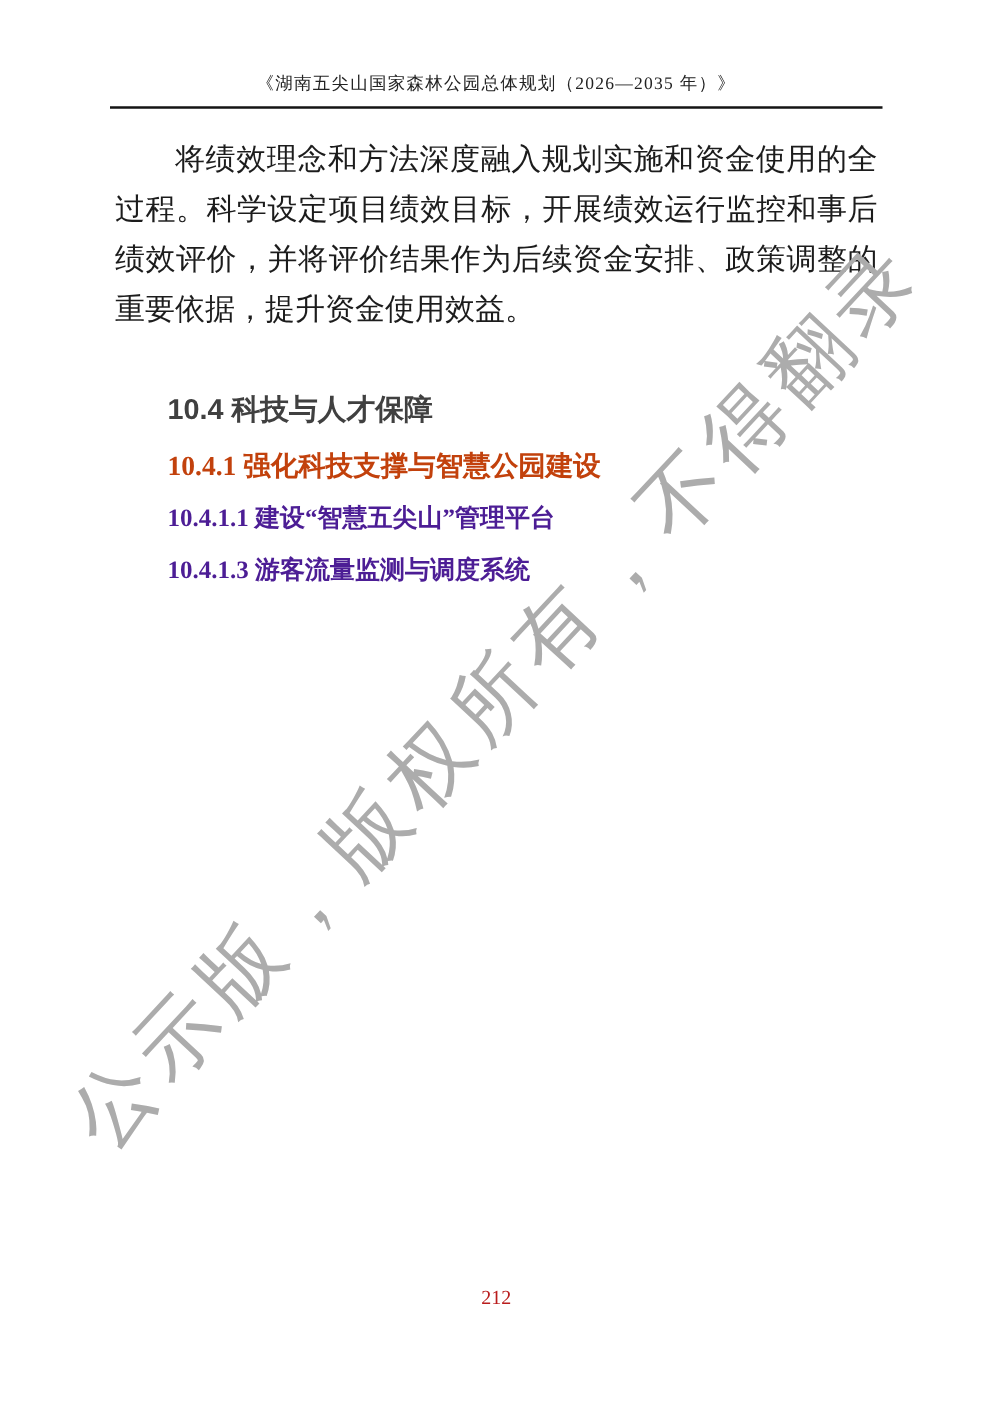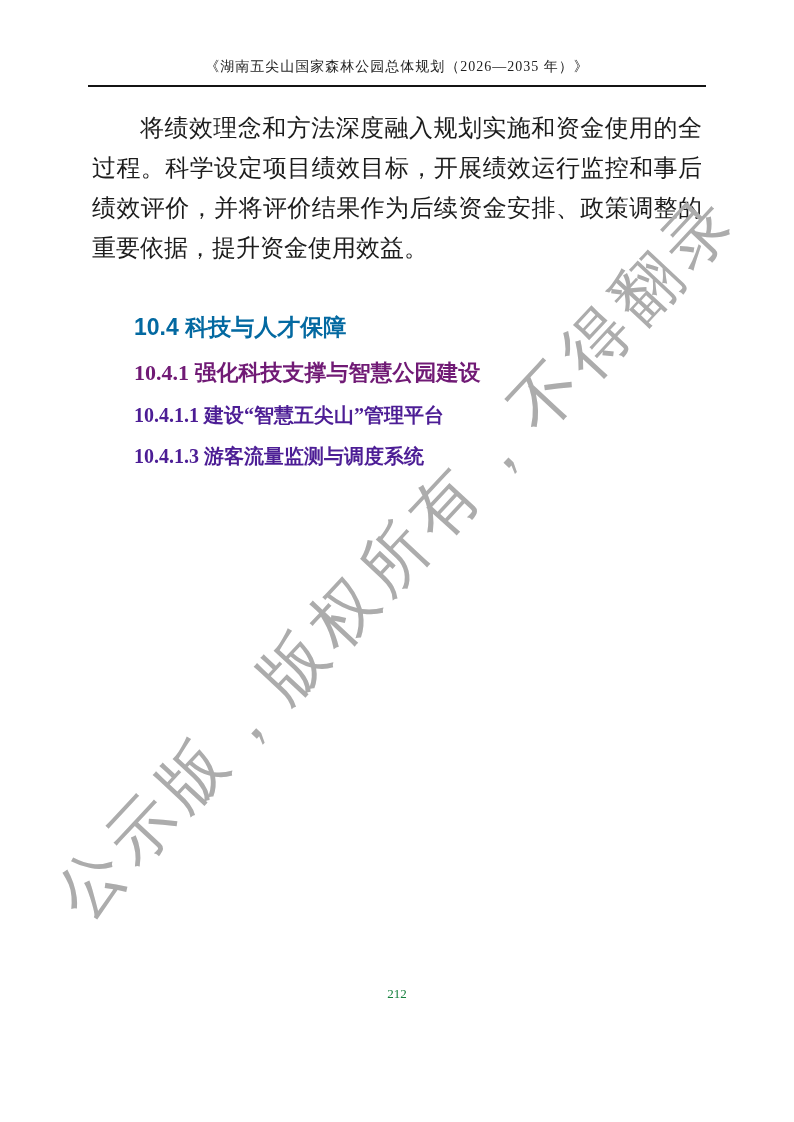--- a/index.html
+++ b/index.html
@@ -52,30 +52,30 @@
     color: #1c1c1c;
   }
   .content p.body.after-heading { margin-top: 8px; }
   h2.h-l1 {
     margin: 44px 0 0 0;
     padding: 0 0 0 42px;
     font-family: "Liberation Sans", "DejaVu Sans", sans-serif;
     font-size: 23px;
     line-height: 30px;
     font-weight: bold;
-    color: #0369a1;
+    color: #404040;
     text-align: left;
   }
   h3.h-l2 {
     margin: 16px 0 0 0;
     padding: 0 0 0 42px;
     font-size: 22px;
     line-height: 30px;
     font-weight: bold;
-    color: #701a75;
+    color: #c2410c;
     text-align: left;
   }
   h4.h-l3 {
     margin: 13px 0 0 0;
     padding: 0 0 0 42px;
     font-size: 20px;
     line-height: 28px;
     font-weight: bold;
     color: #4c1d95;
     text-align: left;
@@ -91,26 +91,26 @@
     font-size: 66px;
     letter-spacing: 8px;
     color: #acacac;
     z-index: 10;
     pointer-events: none;
     font-family: "Liberation Serif", "DejaVu Serif", serif;
   }
   
   .page-number {
     position: absolute;
-    top: 986px;
+    top: 1030px;
     left: 0;
     right: 0;
     text-align: center;
-    font-size: 13px;
-    color: #15803d;
+    font-size: 16px;
+    color: #b91c1c;
   }
 </style>
 </head>
 <body>
 
 <div class="page">
 
   <div class="header-title">《湖南五尖山国家森林公园总体规划（2026—2035 年）》</div>
   <div class="header-rule"></div>
 

